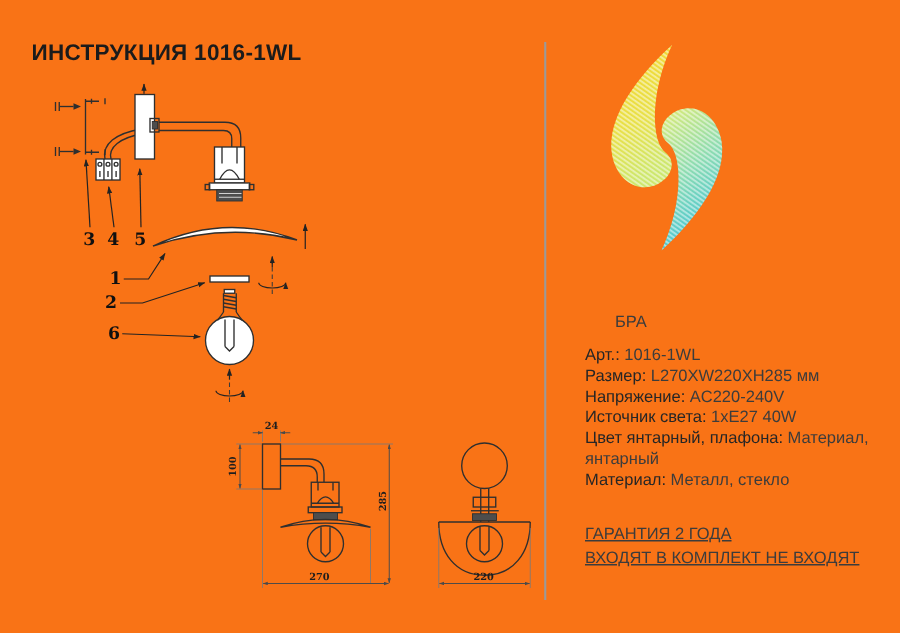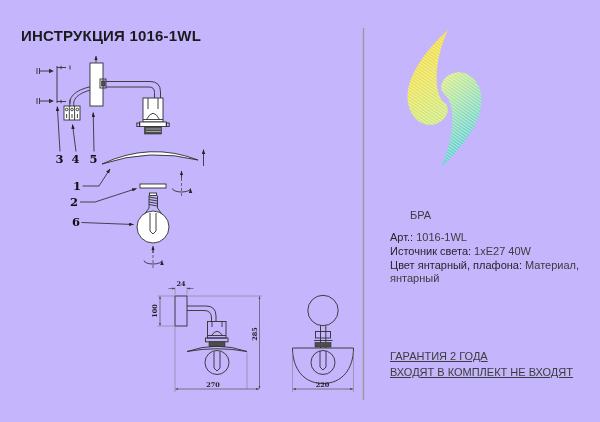--- a/index.html
+++ b/index.html
@@ -1,17 +1,17 @@
 <!DOCTYPE html>
 <html><head>
 <meta charset="utf-8">
 <style>
   html,body{margin:0;padding:0;background:#ffffff;}
   .page{
-    position:relative;width:600px;height:422px;background:#c4b5fd;overflow:hidden;
+    position:relative;width:600px;height:422px;background:#f97316;overflow:hidden;
     font-family:"Liberation Sans", sans-serif;color:#3a3a3a;
   }
   .abs{position:absolute;}
   .title{
     left:21px;top:27px;font-size:15px;font-weight:700;color:#1b1b1b;letter-spacing:.2px;
   }
   
   .brand{
     left:390px;top:174px;font-size:15px;font-weight:700;color:#141414;letter-spacing:7px;
     white-space:nowrap;
@@ -218,24 +218,33 @@
   </svg>
 
 
   <div class="abs category">БРА</div>
 
   <div class="abs specs">
     <div>
       <span class="spec-label">Арт.:</span><span>1016-1WL</span>
     </div>
     <div>
+      <span class="spec-label">Размер:</span><span>L270XW220XH285 мм</span>
+    </div>
+    <div>
+      <span class="spec-label">Напряжение:</span><span>AC220-240V</span>
+    </div>
+    <div>
       <span class="spec-label">Источник света:</span><span>1xE27 40W</span>
     </div>
     <div>
       <span class="spec-label">Цвет янтарный, плафона:</span><span>Материал, янтарный</span>
+    </div>
+    <div>
+      <span class="spec-label">Материал:</span><span>Металл, стекло</span>
     </div>
   </div>
 
   <div class="abs footer">
     <div>ГАРАНТИЯ 2 ГОДА</div>
     <div>ВХОДЯТ В КОМПЛЕКТ НЕ ВХОДЯТ</div>
   </div>
 
 </div>
 

